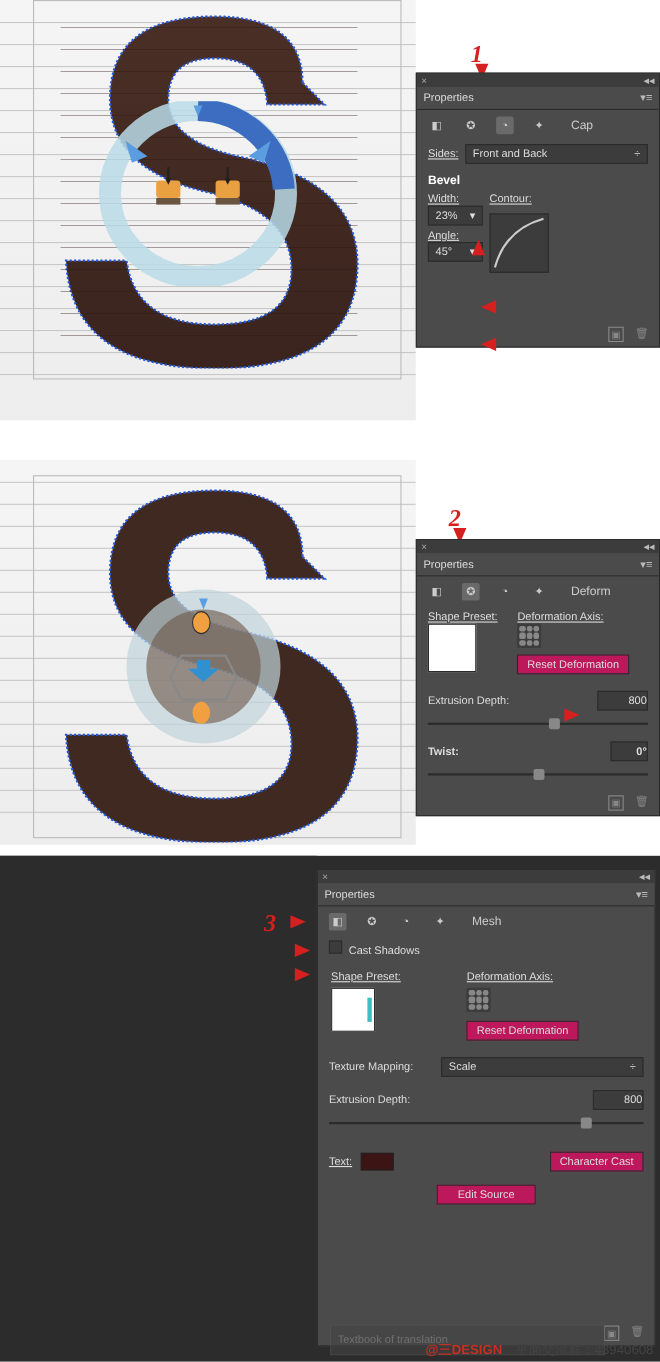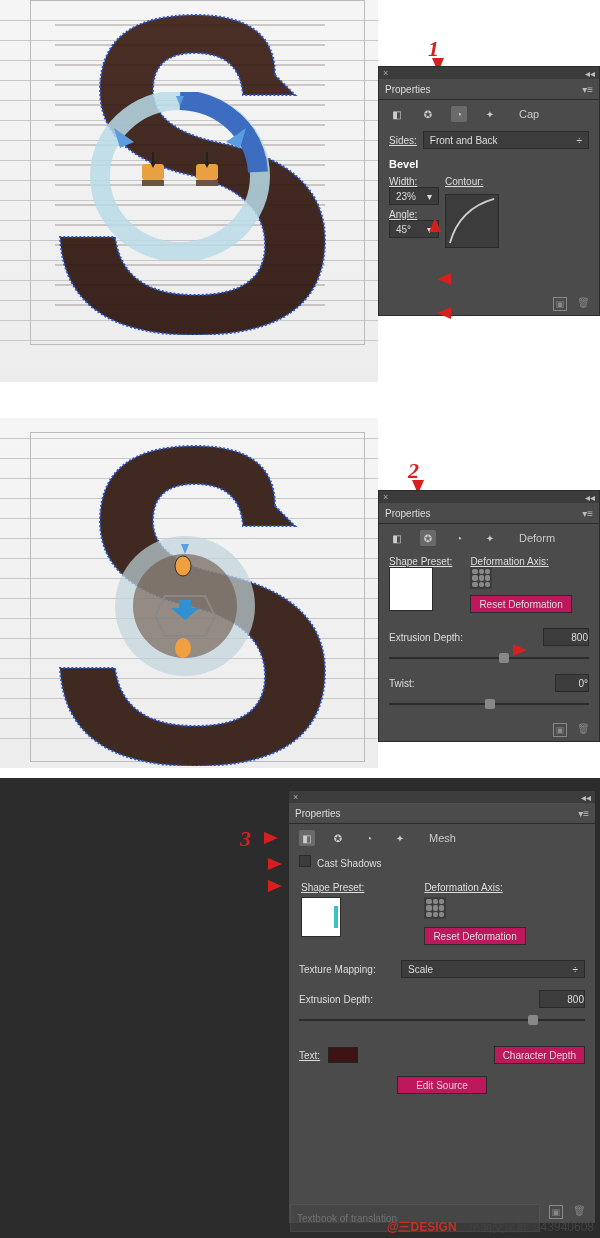--- a/index.html
+++ b/index.html
@@ -55,21 +55,21 @@
   .step-num { position: absolute; color: #d62020; font-size: 22px; font-style: italic; font-weight: bold; font-family: Georgia, serif; }
   .grid-icon { width: 22px; height: 22px; display: grid; grid-template-columns: repeat(3,1fr); grid-template-rows: repeat(3,1fr); gap: 1px; background: #3c3c3c; padding: 2px; }
   .grid-icon span { background: #888; border-radius: 2px; }
   .checkbox { width: 12px; height: 12px; background: #3c3c3c; border: 1px solid #2b2b2b; display: inline-block; margin-right: 6px; }
   .dark-area { position: absolute; left: 0; top: 0; width: 288px; height: 446px; background: #2c2c2c; }
   .footer-text { position: absolute; bottom: 2px; right: 6px; font-size: 12px; color: #444; display: flex; align-items: center; gap: 12px; }
   .logo-red { color: #c43022; font-weight: bold; }
   .mesh-box { width:40px; height:40px; background:#fff; border:1px solid #2b2b2b; position:relative; }
   .mesh-box::after { content:""; position:absolute; right:2px; top:8px; bottom:8px; width:4px; background: linear-gradient(#3ac0c0,#3ac0c0); }
   .swatch { width:30px; height:16px; background:#3c1414; border:1px solid #222; }
-  .ghost-frame { position:absolute; left:290px; bottom:6px; width:250px; height:28px; border:1px solid #555; background:#444; opacity:0.6; display:flex; align-items:center; padding:0 6px; color:#888;}
+  .ghost-frame { position:absolute; left:300px; bottom:6px; width:250px; height:28px; border:1px solid #555; background:#444; opacity:0.6; display:flex; align-items:center; padding:0 6px; color:#888;}
 </style>
 </head>
 <body>
 
 <div class="section sec1">
   <div class="canvas-bg">
     <div class="hline" style="top:20px"></div>
       <div class="hline" style="top:40px"></div>
       <div class="hline" style="top:60px"></div>
       <div class="hline" style="top:80px"></div>
@@ -268,21 +268,21 @@
     <div class="row" style="margin-top:8px;">
       <span class="lbl" style="width:92px;">Extrusion Depth:</span>
       <div style="flex:1"></div>
       <div class="num-field">800</div>
     </div>
     <div class="row">
         <div class="slider">
           <div class="slider-thumb" style="left:55%;"></div>
         </div>
       </div>
-    <div class="row" style="margin-top:4px;">
+    <div class="row" style="margin-top:4px;font-weight:bold;">
       <span class="lbl">Twist:</span>
       <div style="flex:1"></div>
       <div class="num-field" style="width:34px;">0°</div>
     </div>
     <div class="row">
         <div class="slider">
           <div class="slider-thumb" style="left:48%;"></div>
         </div>
       </div>
     <div class="panel-footer">
@@ -359,21 +359,21 @@
     <div class="row">
         <div class="slider">
           <div class="slider-thumb" style="left:80%;"></div>
         </div>
       </div>
     <div class="row" style="margin-top:14px; justify-content:space-between;">
       <div style="display:flex; align-items:center; gap:8px;">
         <span class="lbl lbl-narrow">Text:</span>
         <div class="swatch"></div>
       </div>
-      <div class="shape-btn">Character Depth</div>
+      <div class="shape-btn">Character Cast</div>
     </div>
     <div class="row" style="justify-content:center; margin-top:6px;">
       <div class="shape-btn" style="padding:0 18px;">Edit Source</div>
     </div>
     <div class="panel-footer">
       <span class="foot-icon">▣</span>
       <span class="trash-icon">🗑</span>
     </div>
   </div>
 

